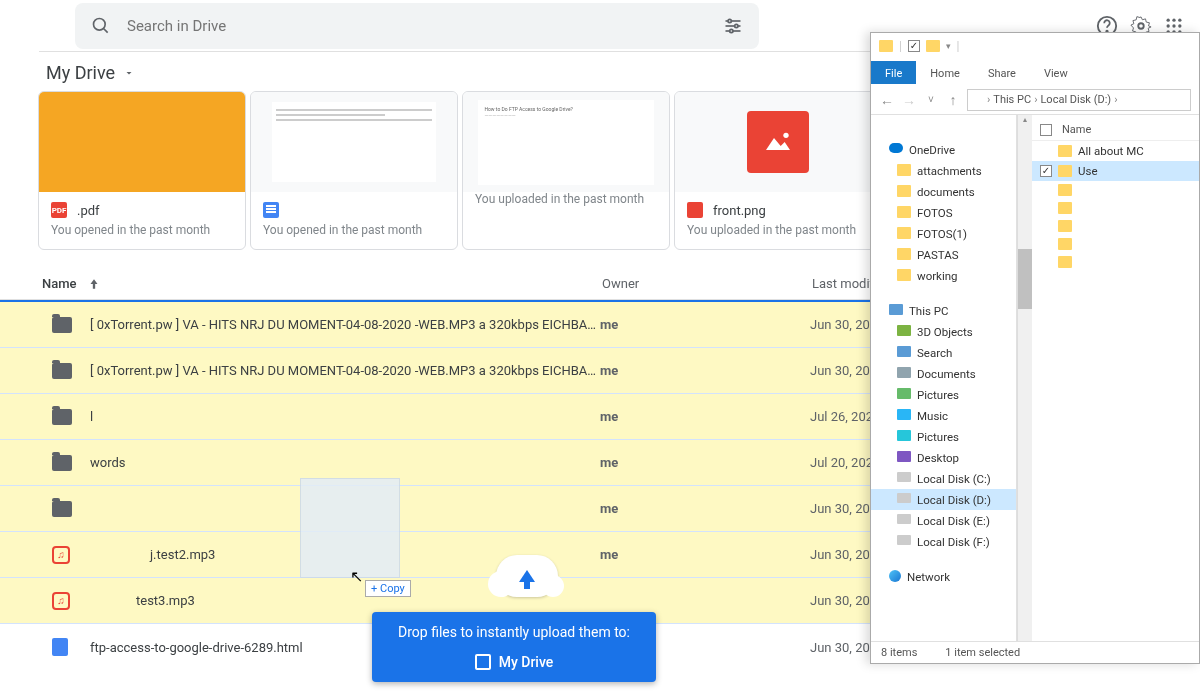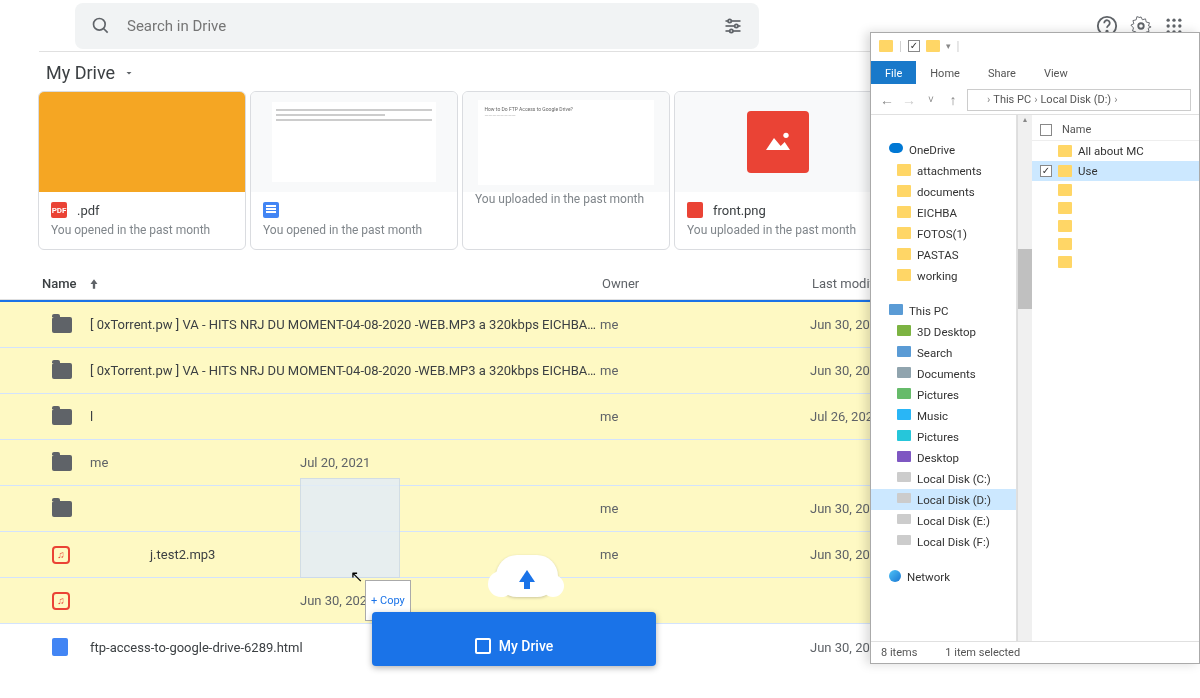--- a/index.html
+++ b/index.html
@@ -38,27 +38,27 @@
 
 
 .rows { background: #fef9c3; border-top: 2px solid #1a73e8; }
 .row { display: flex; align-items: center; height: 46px; padding: 0 38px 0 52px; font-size: 13px; color: #3c4043; border-bottom: 1px solid #d3e3fd; }
 .row .file-icon { width: 24px; margin-right: 14px; display:flex; align-items:center; }
 .folder-icon { width: 20px; height: 16px; background: #5f6368; border-radius: 2px 2px 2px 2px; position:relative; }
 .folder-icon::before { content:''; position:absolute; left:0; top:-3px; width:8px; height:3px; background:#5f6368; border-radius:2px 2px 0 0;}
 .audio-icon { width: 18px; height: 18px; border: 2px solid #ea4335; border-radius: 4px; display:flex; align-items:center; justify-content:center; color:#ea4335; font-size:10px; font-weight:bold;}
 .html-icon {width:16px; height:18px; background:#4285f4; border-radius:2px;}
 .row .name { width: 510px; white-space: nowrap; overflow: hidden; text-overflow: ellipsis; }
-.row .owner { width: 210px; color: #5f6368; }
+.row .owner { width: 210px; color: #5f6368; font-weight: bold; }
 .row .mod { width: 150px; color: #5f6368; }
 
 
 .drag-ghost { position: absolute; left: 300px; top: 478px; width: 100px; height: 100px; background: #e3edf7; border: 1px solid #cbd9ea; opacity: 0.85; }
 .cursor { position: absolute; left: 350px; top: 567px; font-size: 16px; z-index:5;}
-.copy-label { position: absolute; left: 365px; top: 580px; background: #fff; border: 1px solid #aaa; padding: 13px 5px; font-size: 11px; color: #1a73e8; }
+.copy-label { position: absolute; left: 365px; top: 580px; background: #fff; border: 1px solid #aaa; padding: 1px 5px; font-size: 11px; color: #1a73e8; }
 
 
 .upload-cloud { position: absolute; left: 496px; top: 555px; width: 62px; height: 42px; background: #fff; border-radius: 40px 40px 40px 40px; display:flex; align-items:center; justify-content:center; box-shadow: 0 1px 3px rgba(0,0,0,.2);}
 .upload-cloud::before { content:''; position:absolute; left:-8px; bottom:0; width:26px; height:26px; background:#fff; border-radius:50%;}
 .upload-cloud::after { content:''; position:absolute; right:-6px; bottom:0; width:22px; height:22px; background:#fff; border-radius:50%;}
 .upload-arrow { width:0; height:0; border-left:8px solid transparent; border-right:8px solid transparent; border-bottom:12px solid #1a73e8; z-index:2; position:relative;}
 .upload-arrow::after {content:''; position:absolute; left:-3px; top:11px; width:6px; height:8px; background:#1a73e8;}
 .upload-banner { position: absolute; left: 372px; top: 612px; width: 284px; background: #1a73e8; color: #fff; border-radius: 4px; text-align: center; padding: 12px 10px; font-size: 14px; box-shadow: 0 2px 6px rgba(0,0,0,.3);}
 .upload-banner .line2 { margin-top: 14px; display:flex; align-items:center; justify-content:center; gap:8px; font-weight:500;}
 .drive-icon-sm {width:16px; height:16px; border:2px solid #fff; border-radius:2px;}
@@ -228,20 +228,21 @@
         <div class="folder-icon"></div>
       </div>
       <div class="name">l</div>
       <div class="owner">me</div>
       <div class="mod">Jul 26, 2021</div>
     </div>
   <div class="row">
       <div class="file-icon">
         <div class="folder-icon"></div>
       </div>
+      <div class="name">words</div>
       <div class="owner">me</div>
       <div class="mod">Jul 20, 2021</div>
     </div>
   <div class="row">
       <div class="file-icon">
         <div class="folder-icon"></div>
       </div>
       <div class="name"></div>
       <div class="owner">me</div>
       <div class="mod">Jun 30, 2021</div>
@@ -251,20 +252,21 @@
         <div class="audio-icon">♫</div>
       </div>
       <div class="name" style="padding-left:60px">j.test2.mp3</div>
       <div class="owner">me</div>
       <div class="mod">Jun 30, 2021</div>
     </div>
   <div class="row">
       <div class="file-icon">
         <div class="audio-icon">♫</div>
       </div>
+      <div class="name" style="padding-left:46px">test3.mp3</div>
       <div class="owner"></div>
       <div class="mod">Jun 30, 2021</div>
     </div>
   <div class="row" style="background:#fff;border-bottom:none">
       <div class="file-icon">
         <div class="html-icon"></div>
       </div>
       <div class="name">ftp-access-to-google-drive-6289.html</div>
       <div class="owner"></div>
       <div class="mod" style="white-space:pre">Jun 30, 2021 me                             29 KB</div>
@@ -272,20 +274,21 @@
 </div>
 
 <div class="drag-ghost"></div>
 <div class="cursor">↖</div>
 <div class="copy-label">+ Copy</div>
 
 <div class="upload-cloud">
     <div class="upload-arrow"></div>
   </div>
 <div class="upload-banner">
+  <div>Drop files to instantly upload them to:</div>
   <div class="line2">
       <div class="drive-icon-sm"></div>
       <span>My Drive</span>
     </div>
 </div>
 
 <div class="explorer">
   <div class="exp-titlebar">
     <div class="small-folder"></div>
     <span style="color:#ccc">|</span>
@@ -324,42 +327,42 @@
       <div class="tree-item">
           <div class="ti-icon"></div>
           <span>attachments</span>
         </div>
       <div class="tree-item">
           <div class="ti-icon"></div>
           <span>documents</span>
         </div>
       <div class="tree-item">
           <div class="ti-icon"></div>
-          <span>EICHBA</span>
+          <span>FOTOS</span>
         </div>
       <div class="tree-item">
           <div class="ti-icon"></div>
           <span>FOTOS(1)</span>
         </div>
       <div class="tree-item">
           <div class="ti-icon"></div>
           <span>PASTAS</span>
         </div>
       <div class="tree-item">
           <div class="ti-icon"></div>
           <span>working</span>
         </div>
       <div style="height:14px"></div>
       <div class="tree-item l0">
           <div class="pc-ic"></div>
           <span>This PC</span>
         </div>
       <div class="tree-item">
           <div class="pc-ic" style="background:#7cb342"></div>
-          <span>3D Desktop</span>
+          <span>3D Objects</span>
         </div>
       <div class="tree-item">
           <div class="pc-ic"></div>
           <span>Search</span>
         </div>
       <div class="tree-item">
           <div class="pc-ic" style="background:#90a4ae"></div>
           <span>Documents</span>
         </div>
       <div class="tree-item">

